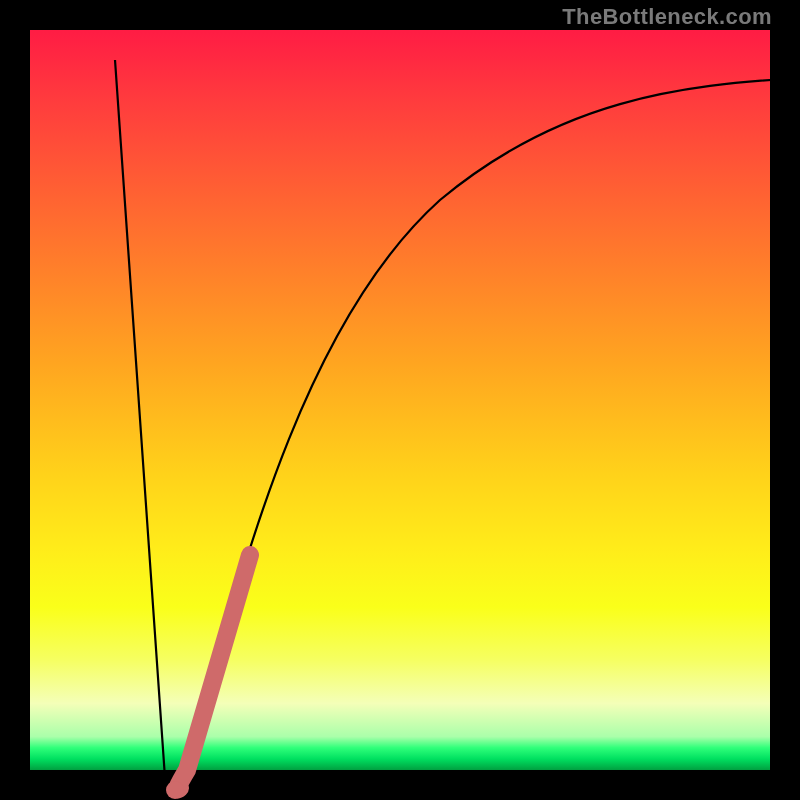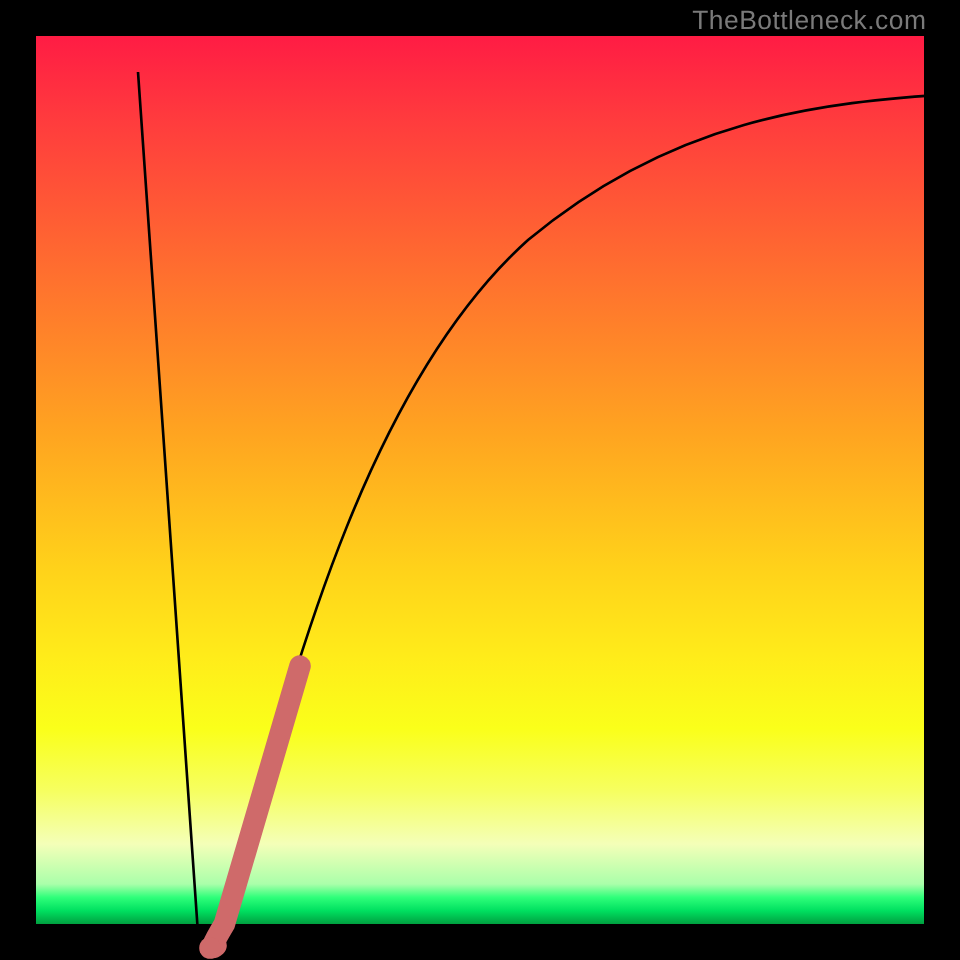--- a/index.html
+++ b/index.html
@@ -39,21 +39,21 @@
       #00a040 100%
     );
   }
   .watermark {
     position: absolute;
     top: 4px;
     right: 28px;
     color: #7a7a7a;
     font-size: 22px;
     letter-spacing: 0.4px;
-    font-weight: 400;
+    font-weight: 700;
     font-family: Arial, Helvetica, sans-serif;
   }
   svg.curves {
     position: absolute;
     top: 30px;
     left: 30px;
     width: 740px;
     height: 740px;
   }
 </style>

